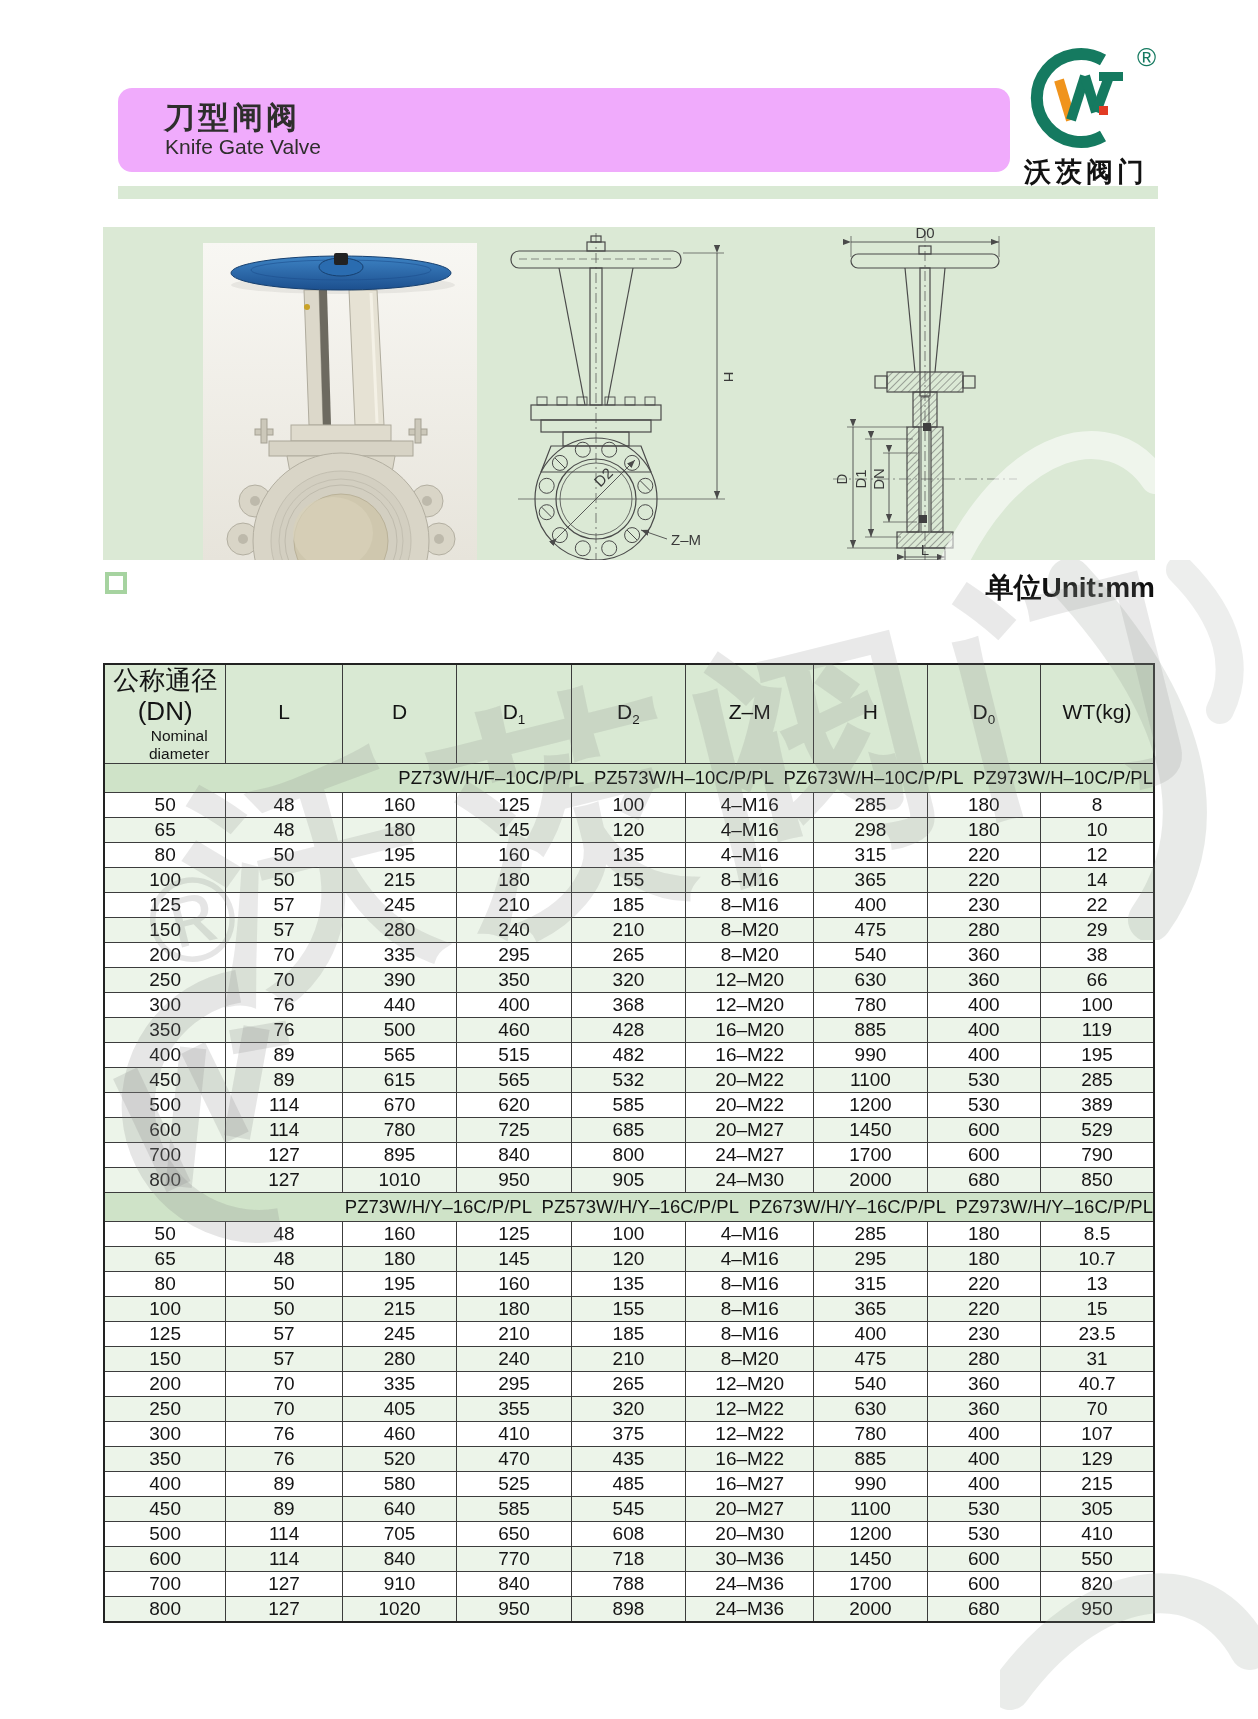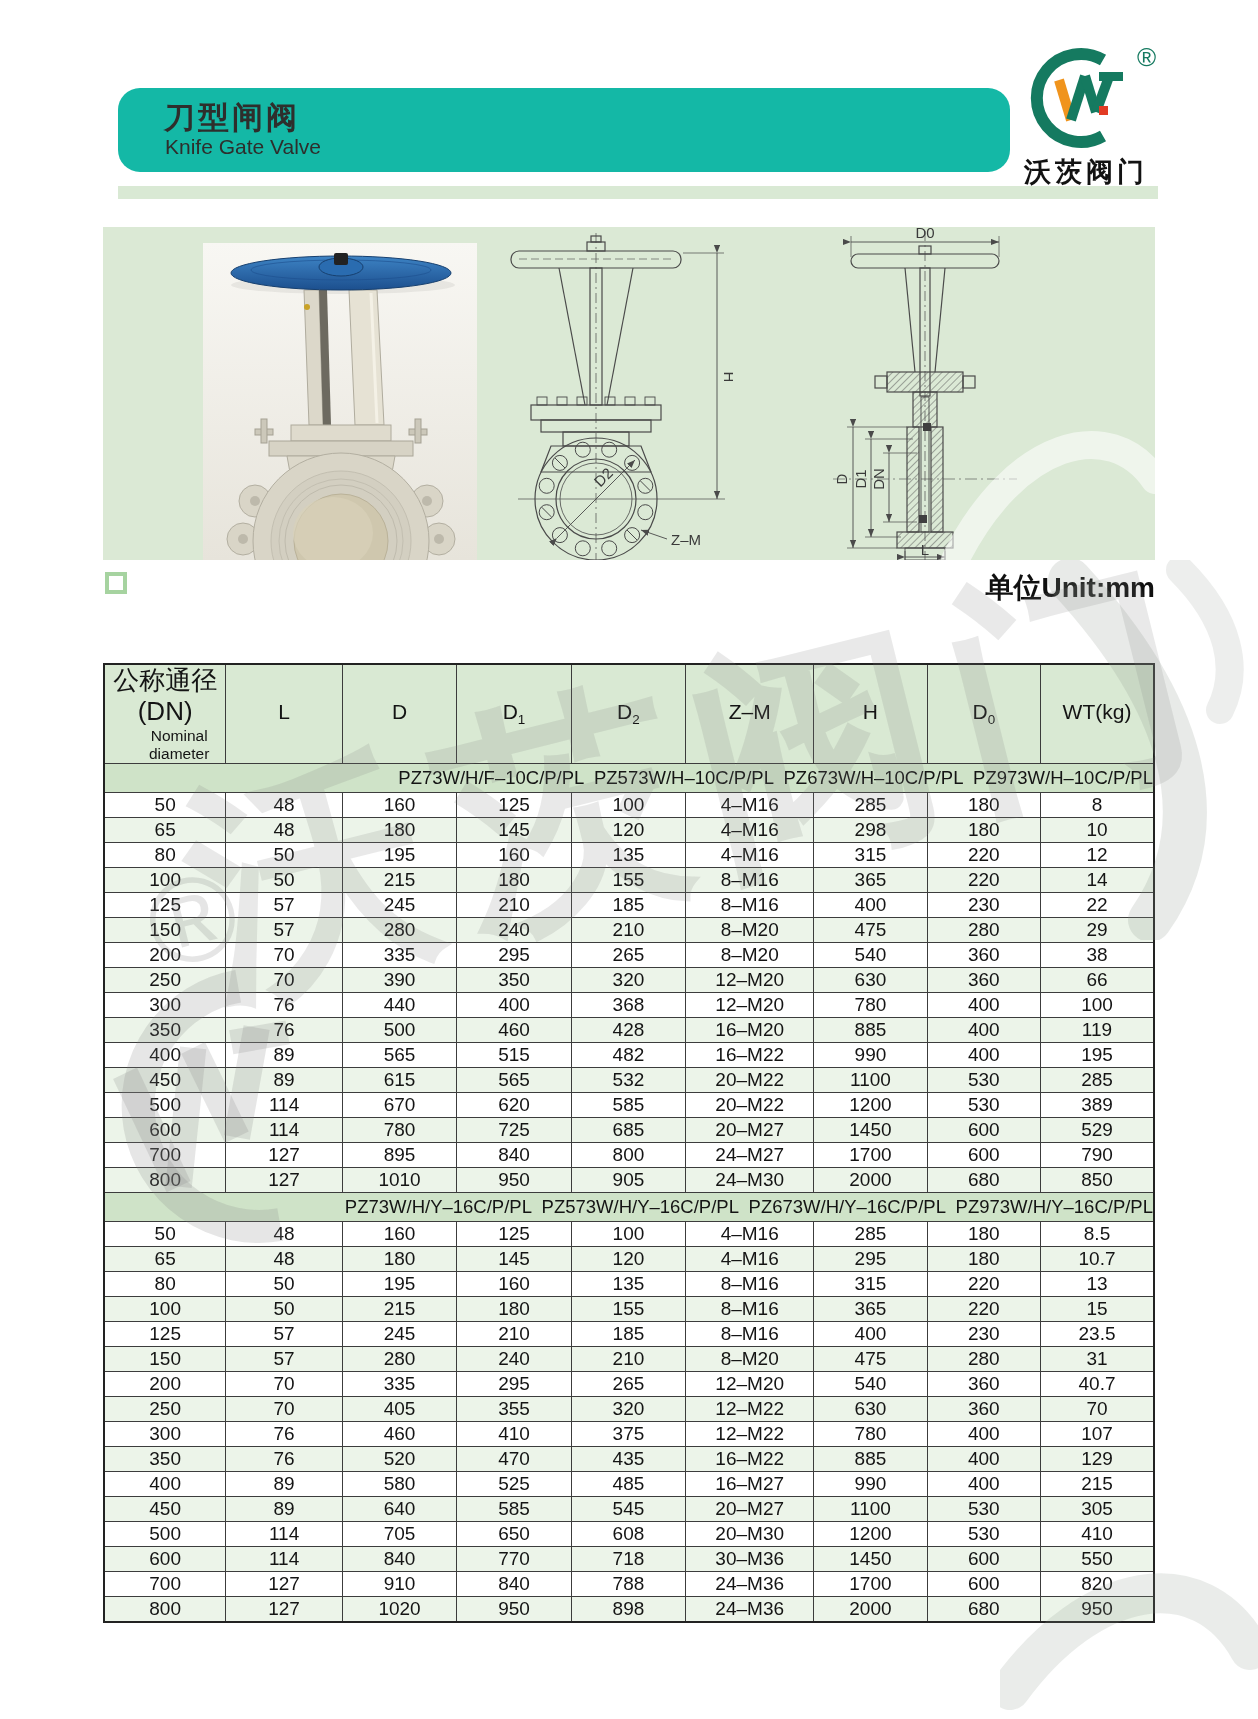--- a/index.html
+++ b/index.html
@@ -1,21 +1,21 @@
 <!DOCTYPE html>
 <html><head>
 <meta charset="utf-8">
 <style>
   html,body{margin:0;padding:0;background:#888;}
   .page{position:relative;width:1258px;height:1719px;background:#ffffff;margin:0 auto;
         font-family:"Liberation Sans",sans-serif;overflow:hidden;}
 
   
   .banner{position:absolute;left:118px;top:88px;width:892px;height:84px;
-          background:#14b8a6;border-radius:22px;}
+          background:#f0abfc;border-radius:14px;}
   .banner .zh{position:absolute;left:46px;top:9px;font-size:31px;font-weight:bold;
               color:#2e2e2c;letter-spacing:3px;}
   .banner .en{position:absolute;left:47px;top:47px;font-size:21px;color:#2e2e2c;}
   .strip{position:absolute;left:118px;top:186px;width:1040px;height:13px;background:#d9e9d4;}
   .logo{position:absolute;left:1008px;top:42px;width:156px;text-align:center;}
   .logo-text{font-size:27px;font-weight:bold;letter-spacing:4px;color:#121212;margin-top:0px;}
 
   
   .panel{position:absolute;left:103px;top:227px;width:1052px;height:333px;
          background:#dbe9d5;overflow:hidden;}

